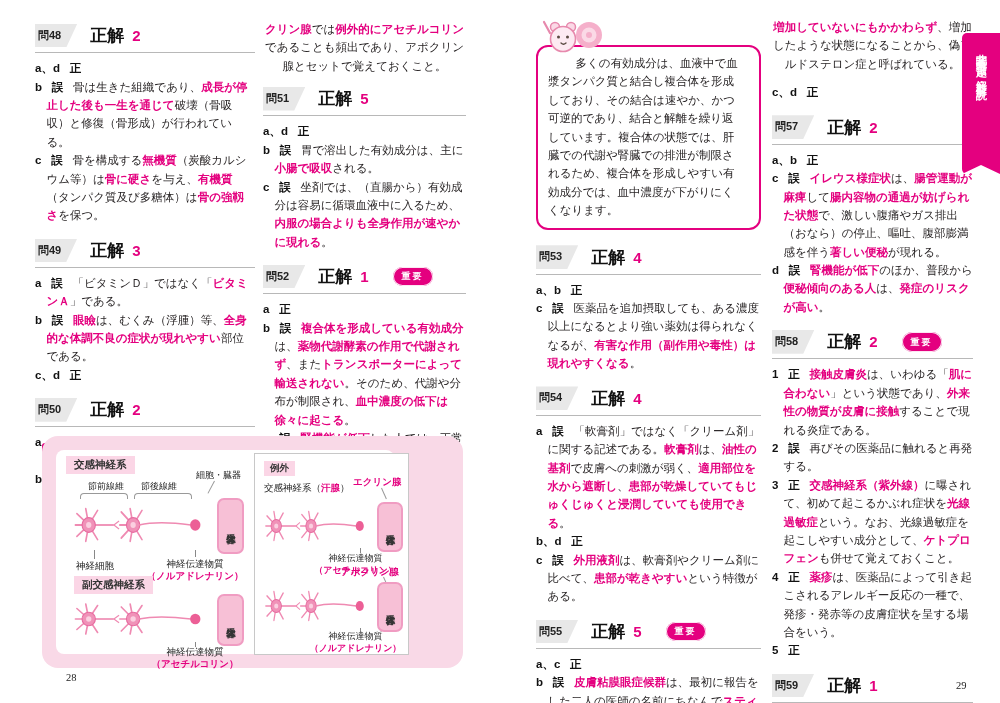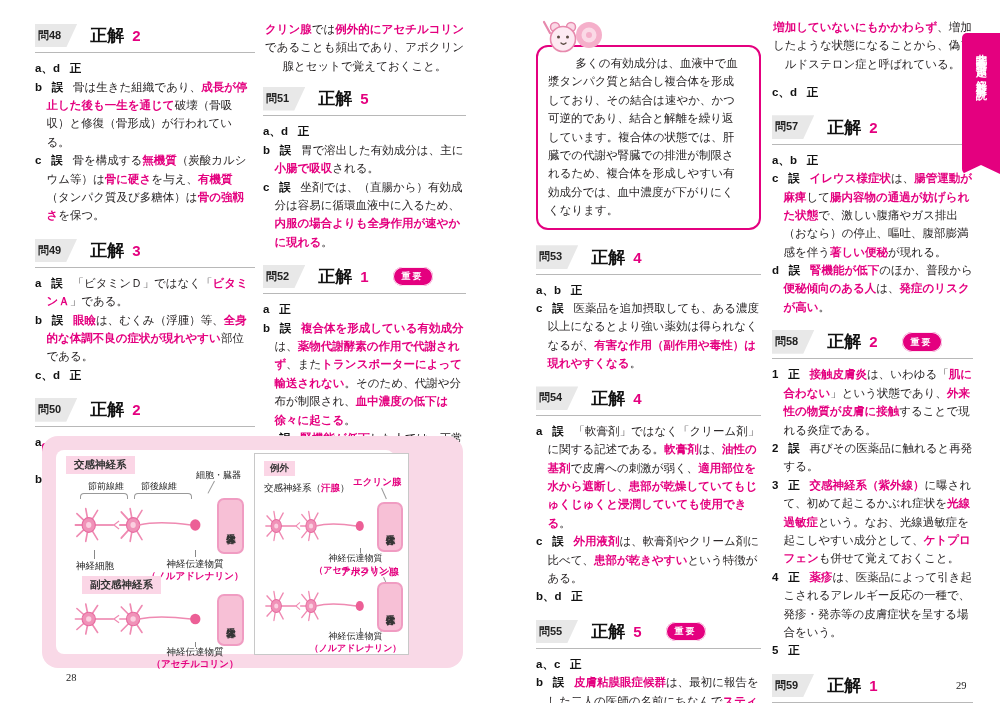--- a/index.html
+++ b/index.html
@@ -149,22 +149,22 @@
         <div class="item"><span class="ih">a、b</span><span class="iv">正</span></div>
         <div class="item"><span class="ih">c</span><span class="iv">誤</span>医薬品を追加摂取しても、ある濃度以上になるとより強い薬効は得られなくなるが、<span class="hl">有害な作用（副作用や毒性）は現れやすくなる</span>。</div>
       </div>
       <div class="qblock">
         <div class="qhead">
           <span class="qtab">問54</span>
           <span class="seikai">正解</span>
           <span class="qans">4</span>
         </div>
         <div class="item"><span class="ih">a</span><span class="iv">誤</span>「軟膏剤」ではなく「クリーム剤」に関する記述である。<span class="hl">軟膏剤</span>は、<span class="hl">油性の基剤</span>で皮膚への刺激が弱く、<span class="hl">適用部位を水から遮断し</span>、<span class="hl">患部が乾燥していてもじゅくじゅくと浸潤していても使用できる</span>。</div>
+        <div class="item"><span class="ih">b、d</span><span class="iv">正</span></div>
         <div class="item"><span class="ih">c</span><span class="iv">誤</span><span class="hl">外用液剤</span>は、軟膏剤やクリーム剤に比べて、<span class="hl">患部が乾きやすい</span>という特徴がある。</div>
-        <div class="item"><span class="ih">b、d</span><span class="iv">正</span></div>
       </div>
       <div class="qblock">
         <div class="qhead">
           <span class="qtab">問55</span>
           <span class="seikai">正解</span>
           <span class="qans">5</span>
           <span class="imp">重要</span>
         </div>
         <div class="item"><span class="ih">a、c</span><span class="iv">正</span></div>
         <div class="item"><span class="ih">b</span><span class="iv">誤</span><span class="hl">皮膚粘膜眼症候群</span>は、最初に報告をした二人の医師の名前にちなんで<span class="hl">スティーブンス・ジョンソン症候群</span>（<span class="hl">SJS</span>）とも呼ばれる。なお、<span class="hl">ライエル症候群</span>とも呼ばれるのは、（TEN）である。</div>
@@ -259,21 +259,21 @@
           </div>
       </div>
       <div class="vline" style="left:52px;top:114px;height:9px;"></div>
       <div class="flabel" style="left:34px;top:124px;font-size:9.5px;">神経細胞</div>
       <div class="vline" style="left:153px;top:114px;height:7px;"></div>
       <div class="ntl" style="left:93px;top:122px;width:120px;font-size:9.5px;">
         <span>神経伝達物質</span><br>
         <span class="nm">（ノルアドレナリン）</span>
       </div>
 
-      <div class="sec-label" style="left:40px;top:140px;">副交感神経系</div>
+      <div class="sec-label" style="left:32px;top:140px;">副交感神経系</div>
       <div class="nwrap" style="left:26px;top:158px;width:176px;height:50px;">
         <svg class="nsvg" width="148" height="48" viewBox="0 0 200 64" preserveAspectRatio="none">
           <g stroke="#ef8ab2" stroke-width="2.2" stroke-linecap="round">
             <line x1="28" y1="32" x2="12" y2="18"></line>
               <line x1="28" y1="32" x2="10" y2="32"></line>
               <line x1="28" y1="32" x2="12" y2="46"></line>
               <line x1="28" y1="32" x2="24" y2="12"></line>
               <line x1="28" y1="32" x2="24" y2="52"></line>
               <line x1="28" y1="32" x2="40" y2="14"></line>
               <line x1="28" y1="32" x2="40" y2="50"></line>

